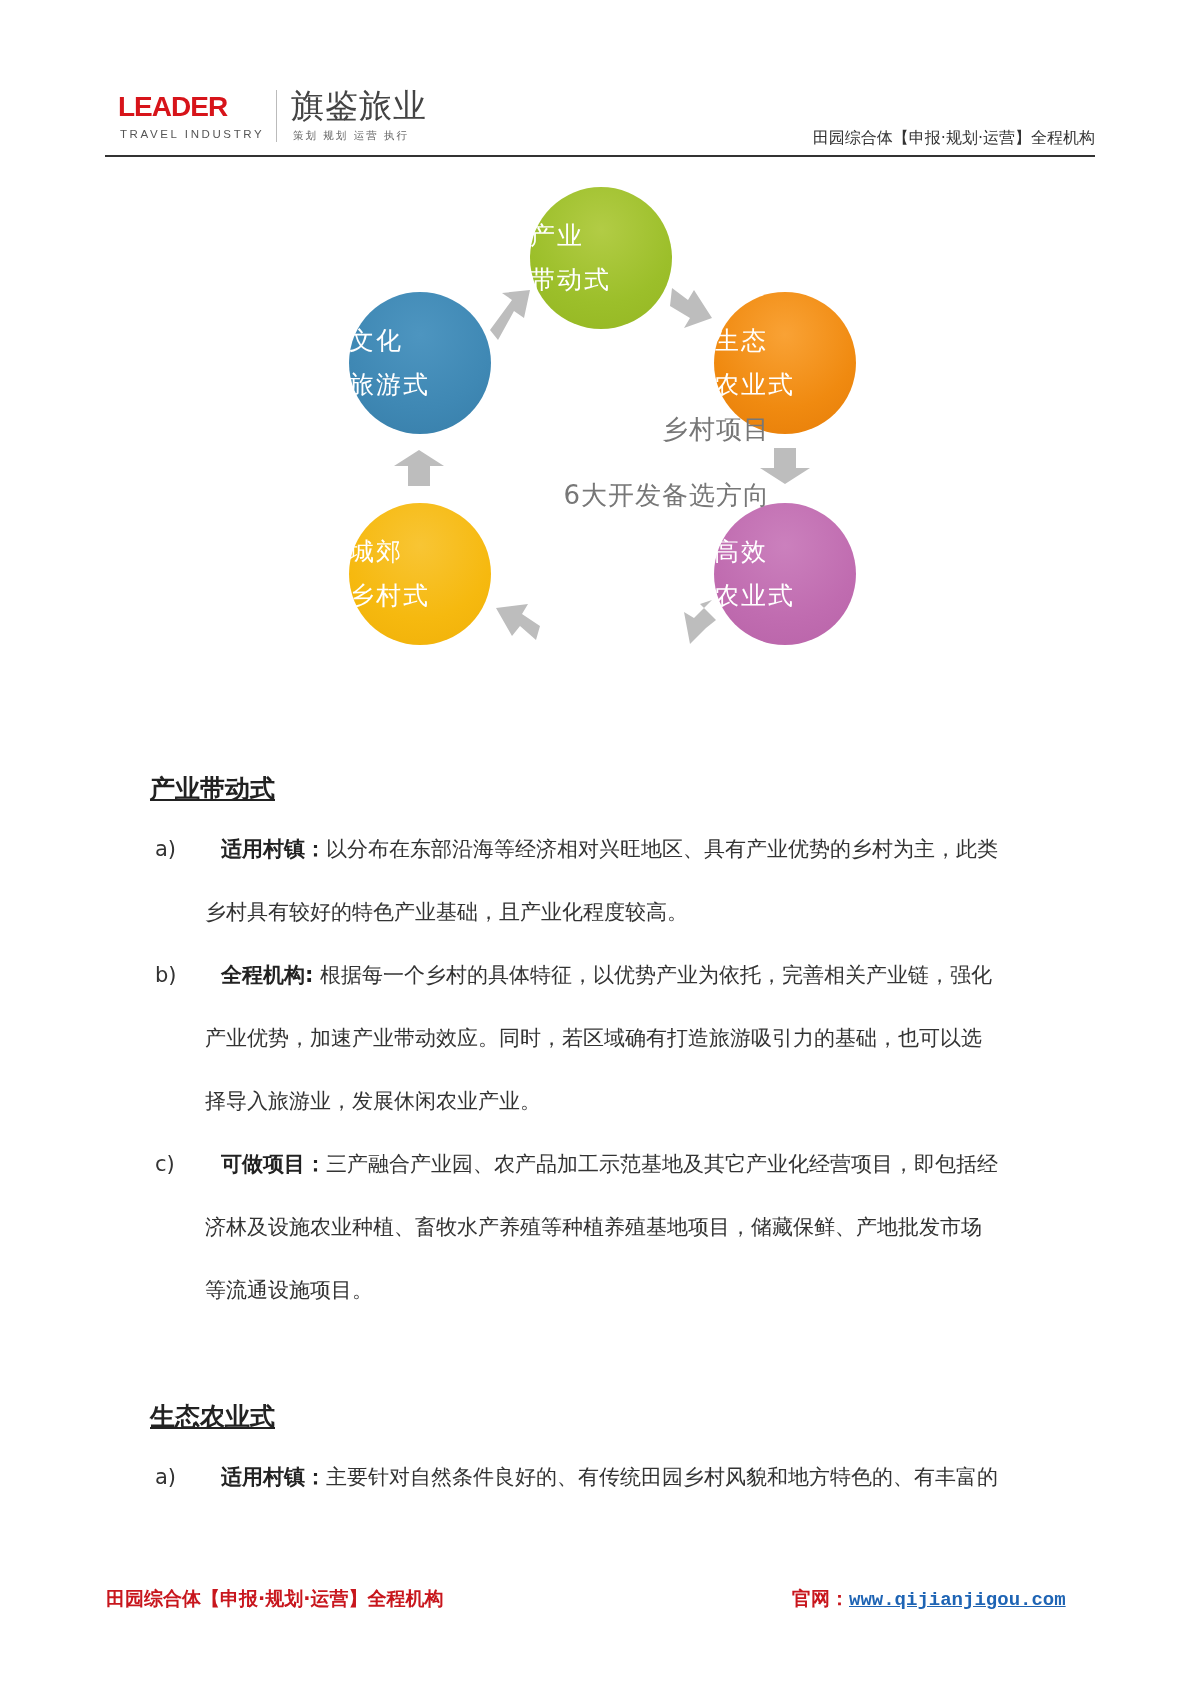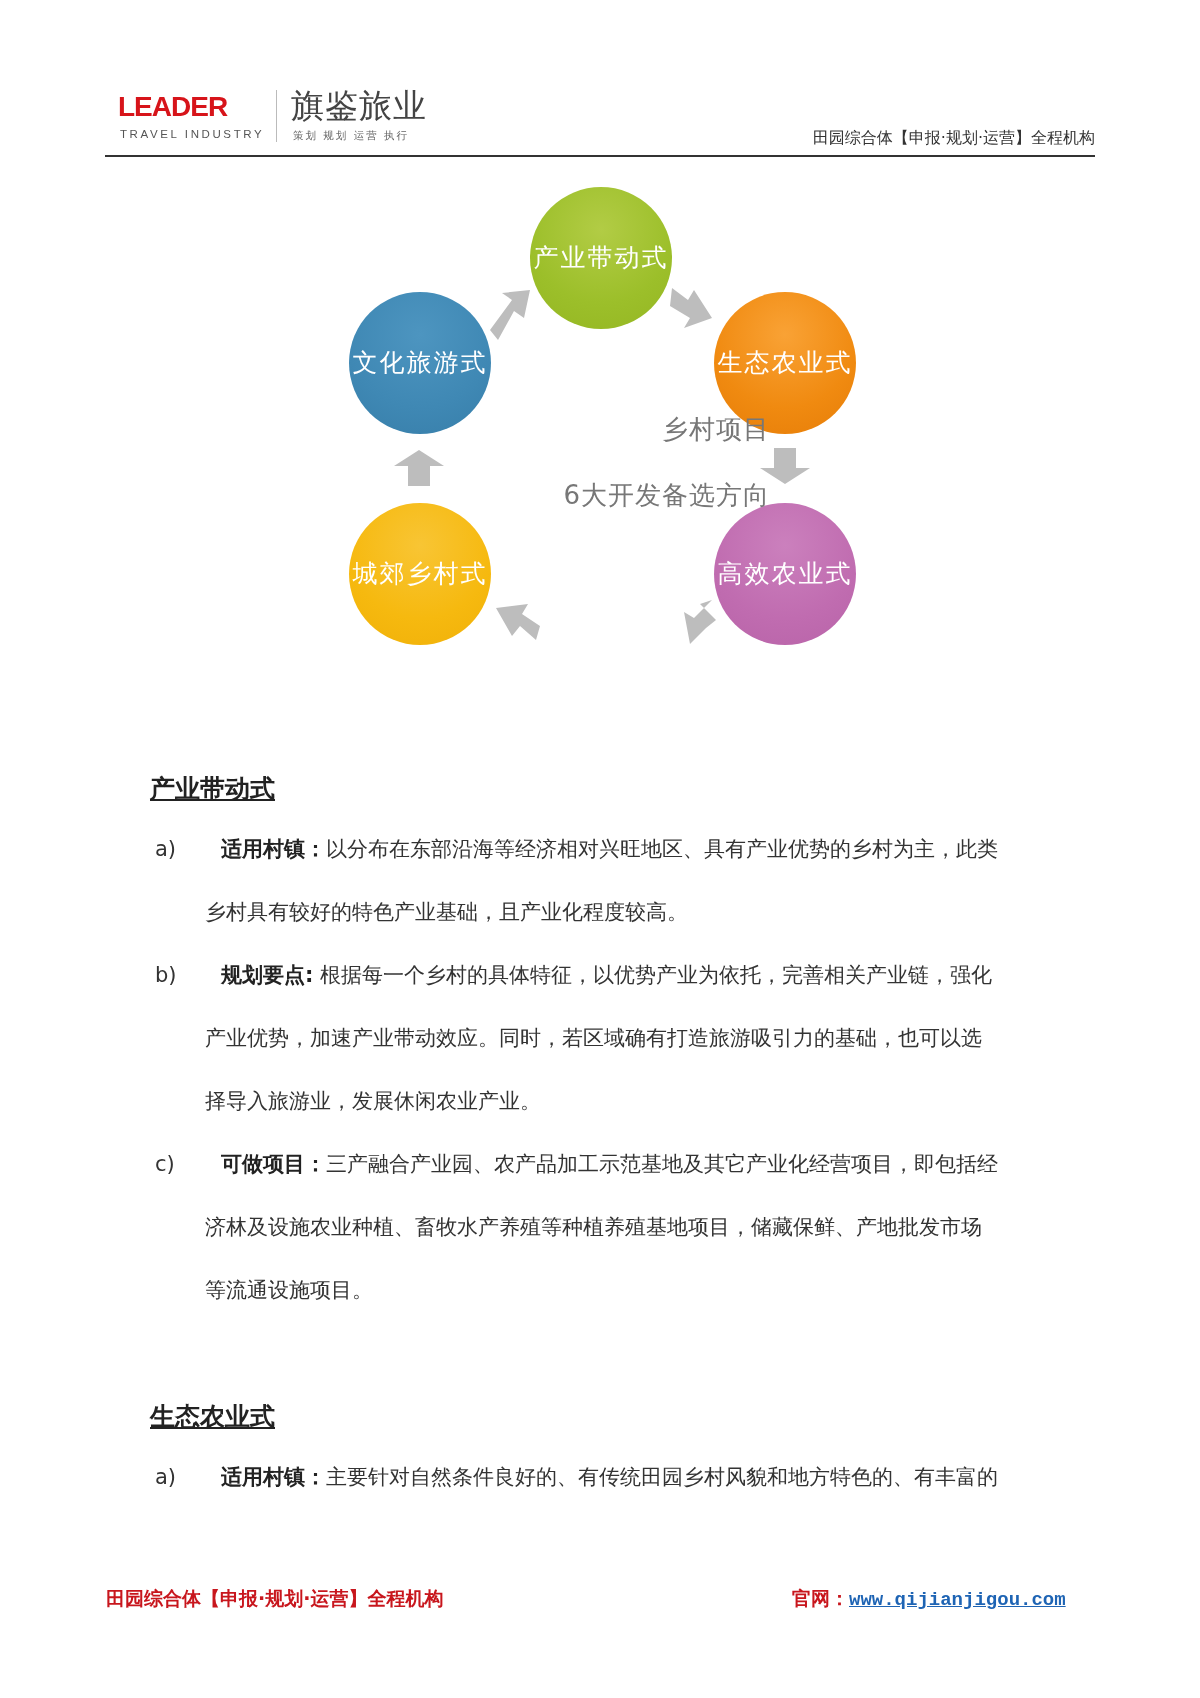--- a/index.html
+++ b/index.html
@@ -7,21 +7,21 @@
   .abs{position:absolute;}
   
   .logo-leader{left:118px;top:86px;font-family:"Liberation Sans",sans-serif;font-weight:bold;font-size:28px;letter-spacing:-1px;color:#d7141a;line-height:42px;}
   .logo-sub{left:120px;top:128px;font-family:"Liberation Sans",sans-serif;font-size:11.5px;letter-spacing:2.6px;color:#555;}
   .logo-divider{left:276px;top:90px;width:1px;height:52px;background:#bbb;}
   .logo-cn{left:291px;top:86px;font-size:33px;color:#444;letter-spacing:1px;line-height:40px;}
   .logo-cn-sub{left:293px;top:129px;font-size:10.5px;color:#666;letter-spacing:2px;}
   .header-right{right:105px;top:128px;font-size:16px;color:#333;}
   .header-line{left:105px;top:155px;width:990px;height:2px;background:#333;}
   
-  .circle{border-radius:50%;width:142px;height:142px;display:flex;flex-direction:row;align-items:center;justify-content:center;color:#fff;font-size:25px;line-height:44px;letter-spacing:2px;box-sizing:border-box;}
+  .circle{border-radius:50%;width:142px;height:142px;display:flex;flex-direction:column;justify-content:center;color:#fff;font-size:25px;line-height:44px;letter-spacing:2px;box-sizing:border-box;}
   .center-text{font-size:26px;color:#777;letter-spacing:1px;text-align:right;width:300px;}
   
   .h2{font-weight:bold;font-size:25px;color:#222;left:150px;text-decoration:underline;}
   .para{left:155px;width:940px;font-size:21px;color:#333;line-height:63px;}
   .item{position:relative;padding-left:50px;}
   .item .marker{position:absolute;left:0;top:0;}
   .item b{font-weight:bold;color:#222;margin-left:16px;}
   
   .footer-left{left:106px;top:1586px;font-weight:bold;font-size:19px;color:#c8161d;}
   .footer-right{left:792px;top:1586px;font-weight:bold;font-size:19px;color:#c8161d;font-family:Liberation Mono, monospace;}
@@ -84,21 +84,21 @@
 
 <div class="abs h2" style="top:772px;">产业带动式</div>
 <div class="abs para" style="top:818px;">
   <div class="item">
     <span class="marker">a)</span>
     <b>适用村镇：</b><span>以分布在东部沿海等经济相对兴旺地区、具有产业优势的乡村为主，此类</span><br>
     <span>乡村具有较好的特色产业基础，且产业化程度较高。</span>
   </div>
   <div class="item">
     <span class="marker">b)</span>
-    <b>规划要点:</b><span> 根据每一个乡村的具体特征，以优势产业为依托，完善相关产业链，强化</span><br>
+    <b>全程机构:</b><span> 根据每一个乡村的具体特征，以优势产业为依托，完善相关产业链，强化</span><br>
     <span>产业优势，加速产业带动效应。同时，若区域确有打造旅游吸引力的基础，也可以选</span><br>
     <span>择导入旅游业，发展休闲农业产业。</span>
   </div>
   <div class="item">
     <span class="marker">c)</span>
     <b>可做项目：</b><span>三产融合产业园、农产品加工示范基地及其它产业化经营项目，即包括经</span><br>
     <span>济林及设施农业种植、畜牧水产养殖等种植养殖基地项目，储藏保鲜、产地批发市场</span><br>
     <span>等流通设施项目。</span>
   </div>
 </div>

